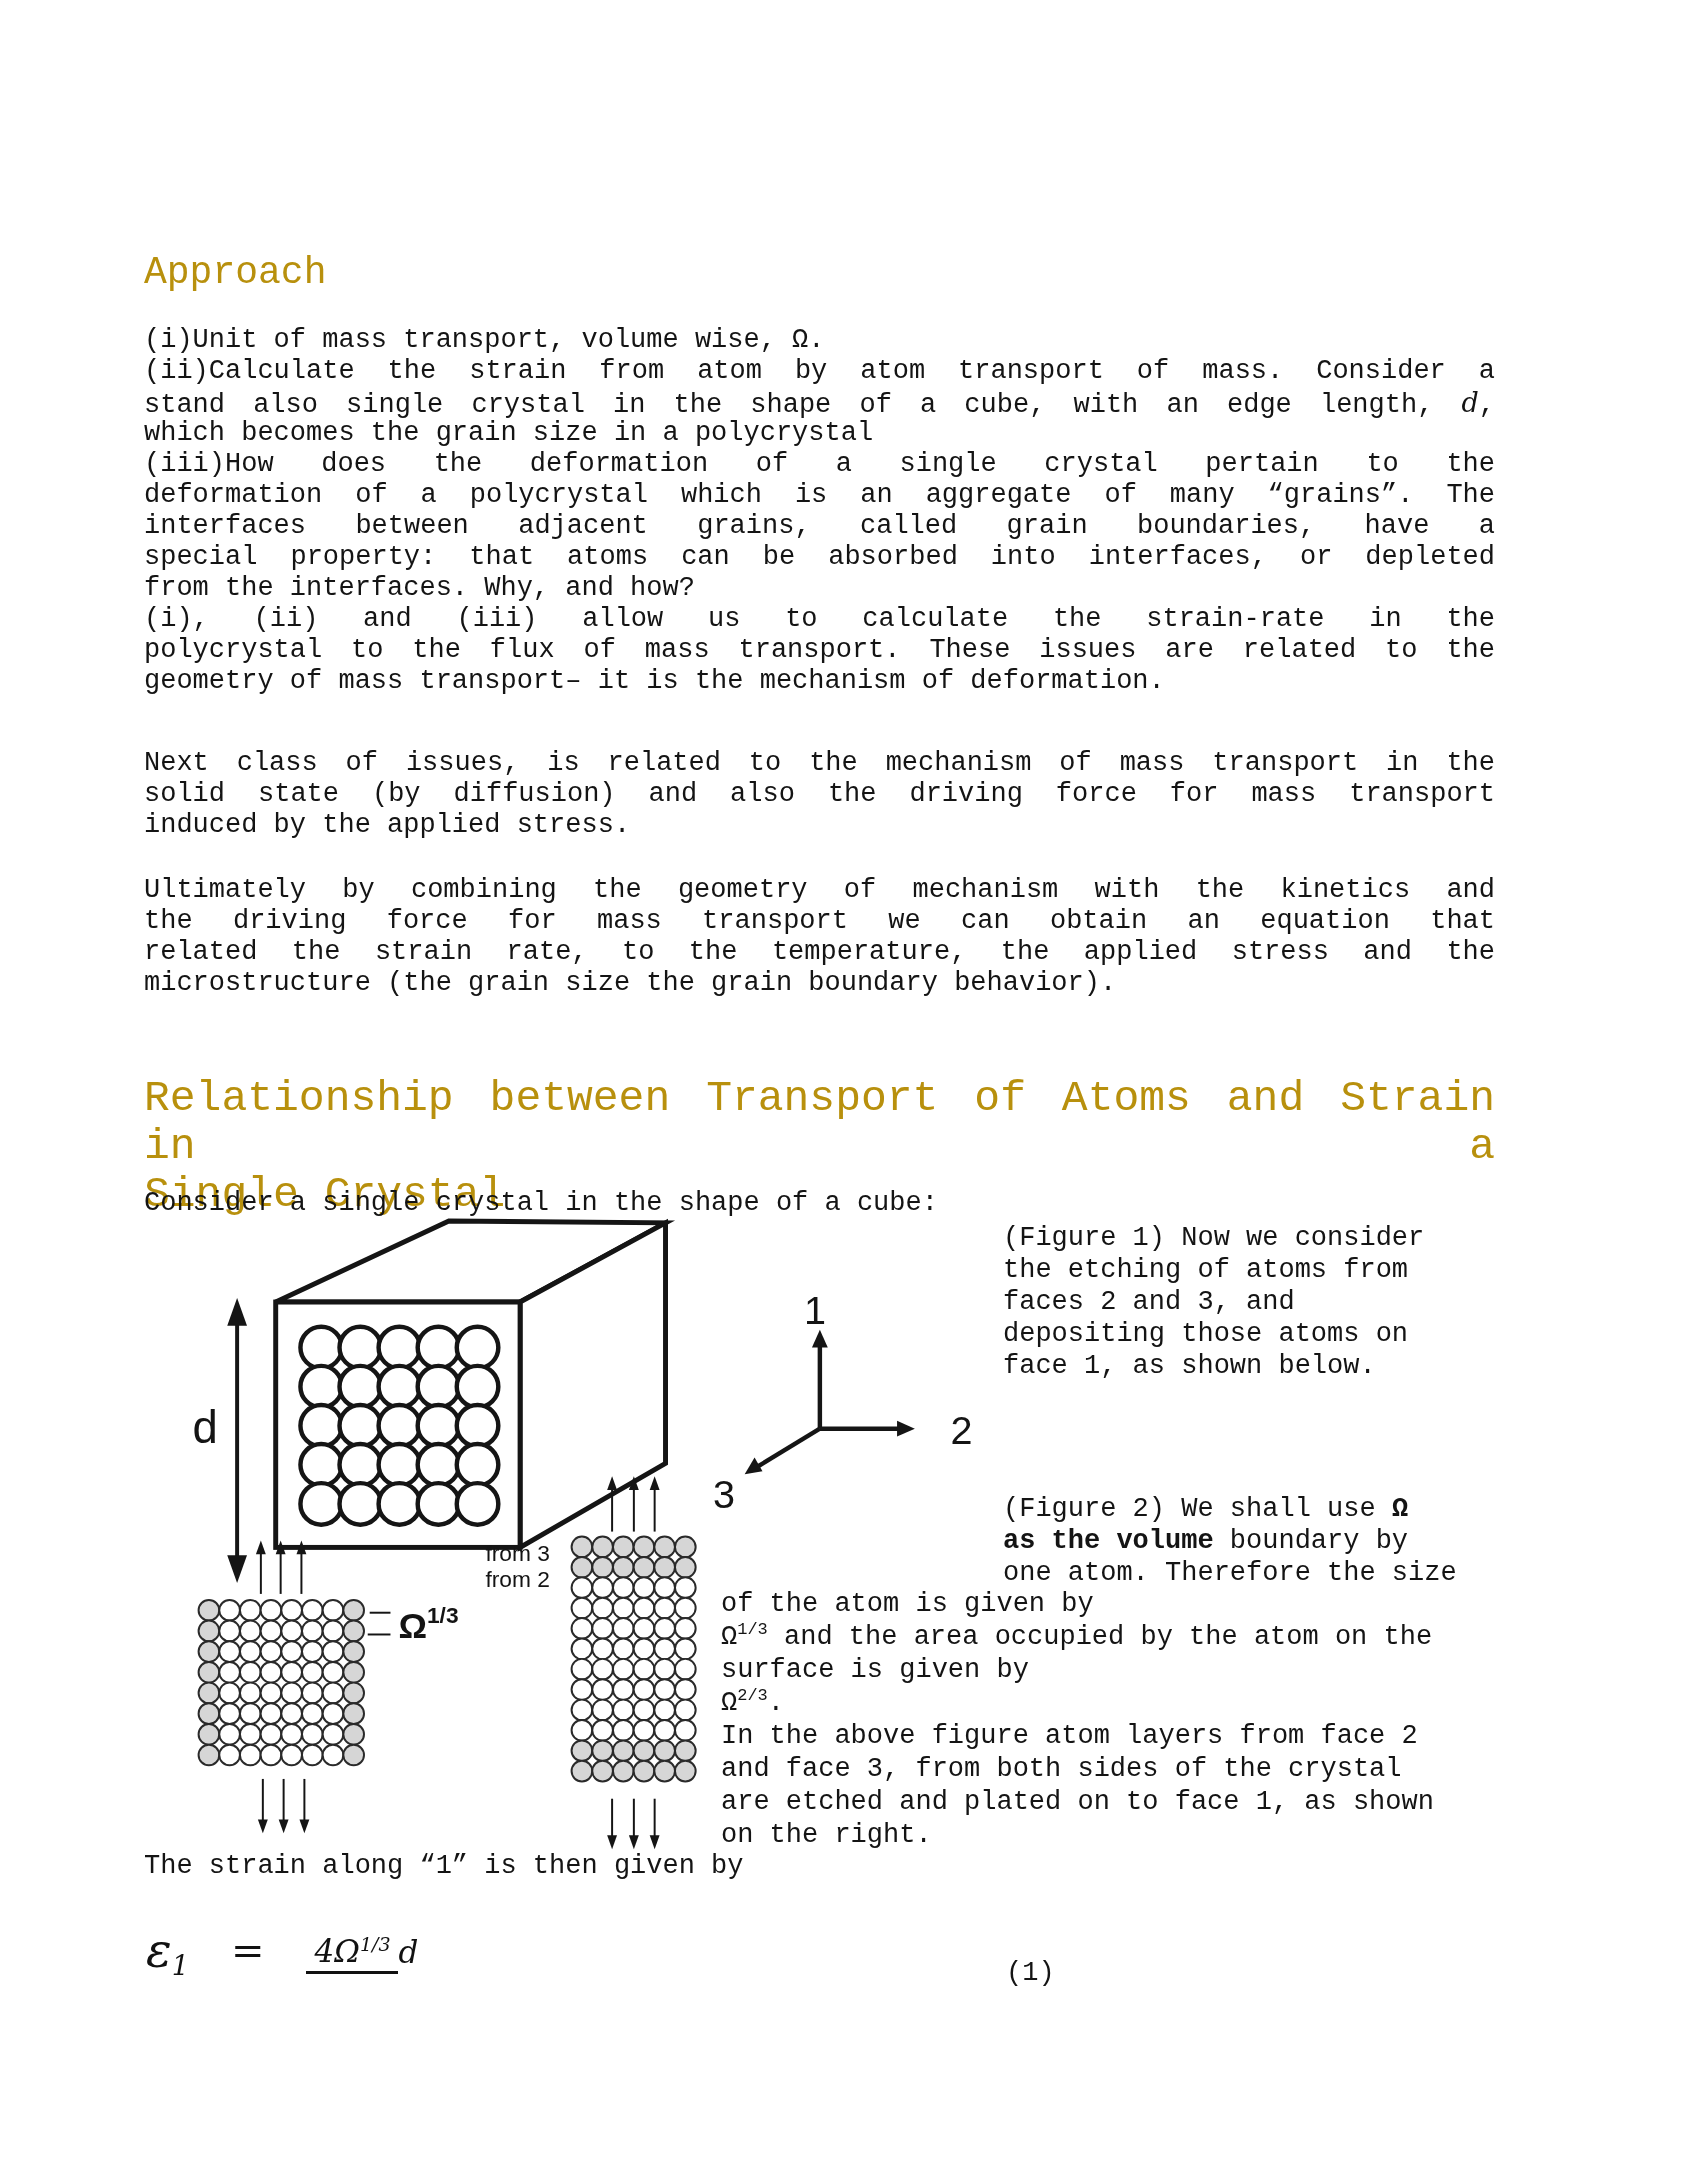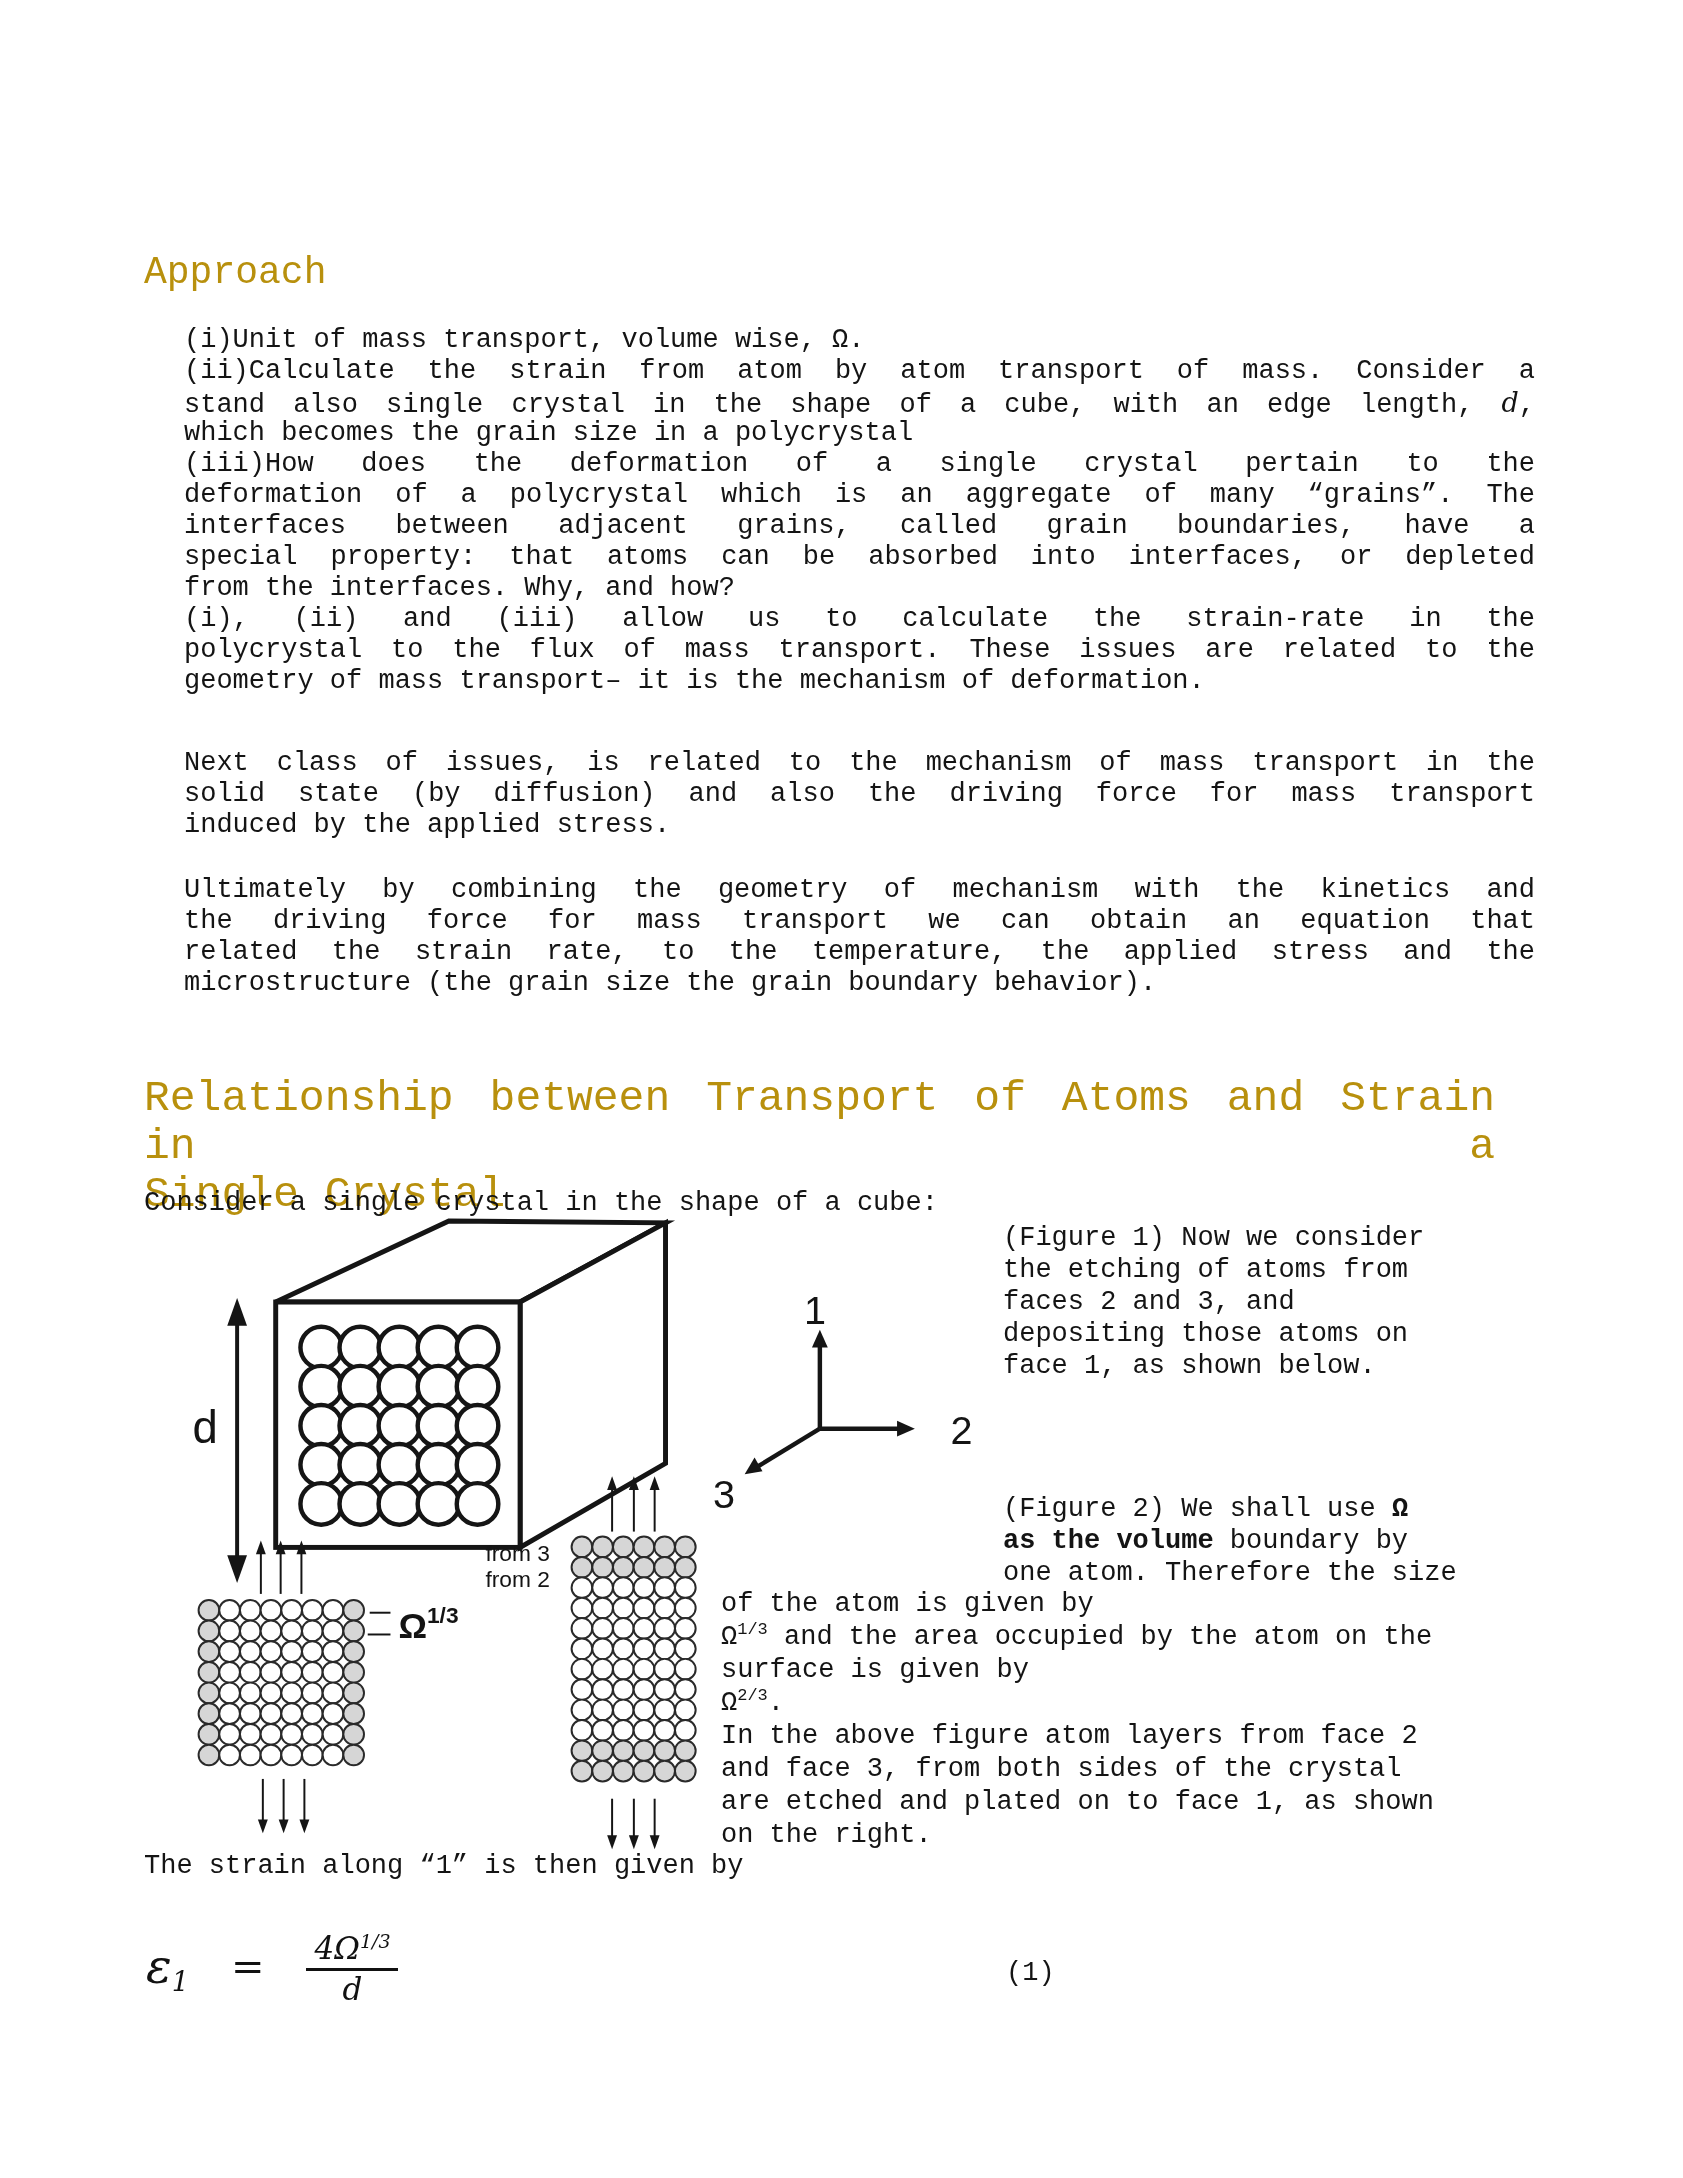--- a/index.html
+++ b/index.html
@@ -4,34 +4,34 @@
 <style>
   html,body{margin:0;padding:0;background:#ffffff;}
   .page{position:relative;width:1543px;height:2178px;background:#ffffff;overflow:hidden;
         font-family:"Liberation Mono", monospace;color:#141414;}
   .abs{position:absolute;}
   .mono{font-family:"Liberation Mono", monospace;}
   .gold{color:#B8900D;}
   .h1{font-size:38px;line-height:48px;font-weight:400;}
   .h2{font-size:43px;line-height:48px;font-weight:400;width:1351px;margin-top:12px;}
   .h2 .jh{text-align:justify;text-align-last:justify;}
-  .para{width:1351px;font-size:27px;line-height:31px;margin-left:40px;}
+  .para{width:1351px;font-size:27px;line-height:31px;}
   .bl{height:31px;overflow:visible;white-space:normal;}
   .j{text-align:justify;text-align-last:justify;}
   .ser-i{font-family:"DejaVu Serif",serif;font-style:italic;}
   .col{font-size:27px;line-height:32px;}
   .colB{font-size:27px;line-height:33px;width:792px;}
   .b{font-weight:700;}
   sup{font-size:17px;line-height:0;}
   .eq{display:flex;align-items:center;gap:16px;font-family:"DejaVu Serif",serif;
       font-style:italic;color:#111;}
   .eq-eps{font-size:48px;line-height:48px;}
   .eq-eps sub{font-size:27px;line-height:0;vertical-align:-8px;}
   .eq-equals{font-size:40px;font-style:italic;}
-  .frac{display:inline-flex;flex-direction:column;align-items:center;transform:translateY(2px);}
+  .frac{display:inline-flex;align-items:center;transform:translateY(2px);}
   .frac .num{font-size:31px;line-height:40px;border-bottom:3px solid #111;padding:0 8px 0 8px;}
   .frac .num sup{font-size:19px;}
   .frac .den{font-size:31px;line-height:36px;}
   .eqtag{font-size:27px;}
   svg text{font-family:"Liberation Sans",sans-serif;fill:#141414;}
 </style>
 </head>
 <body>
 
 <div class="page">

